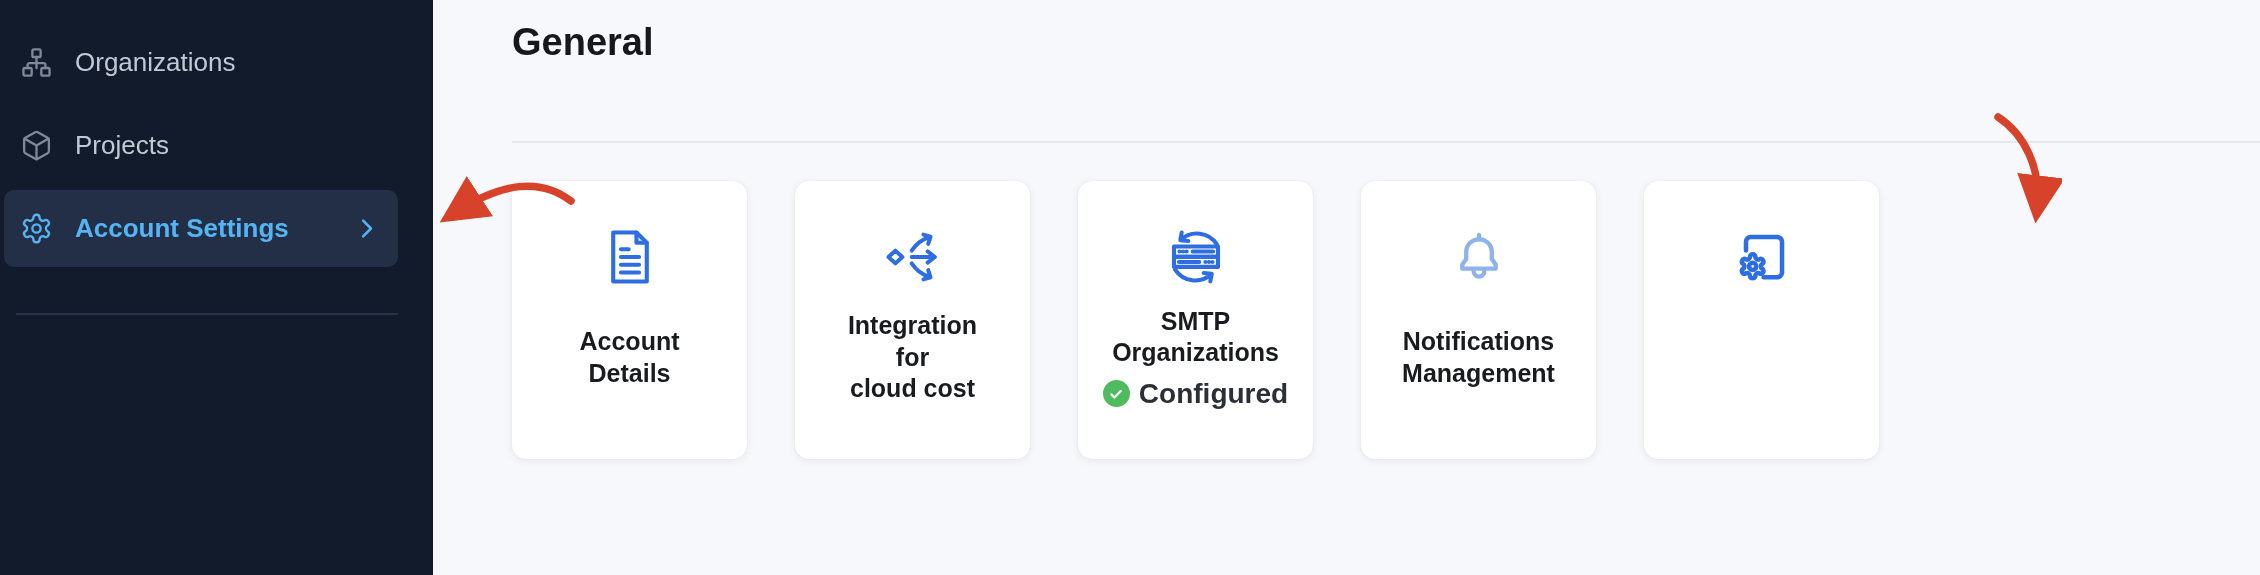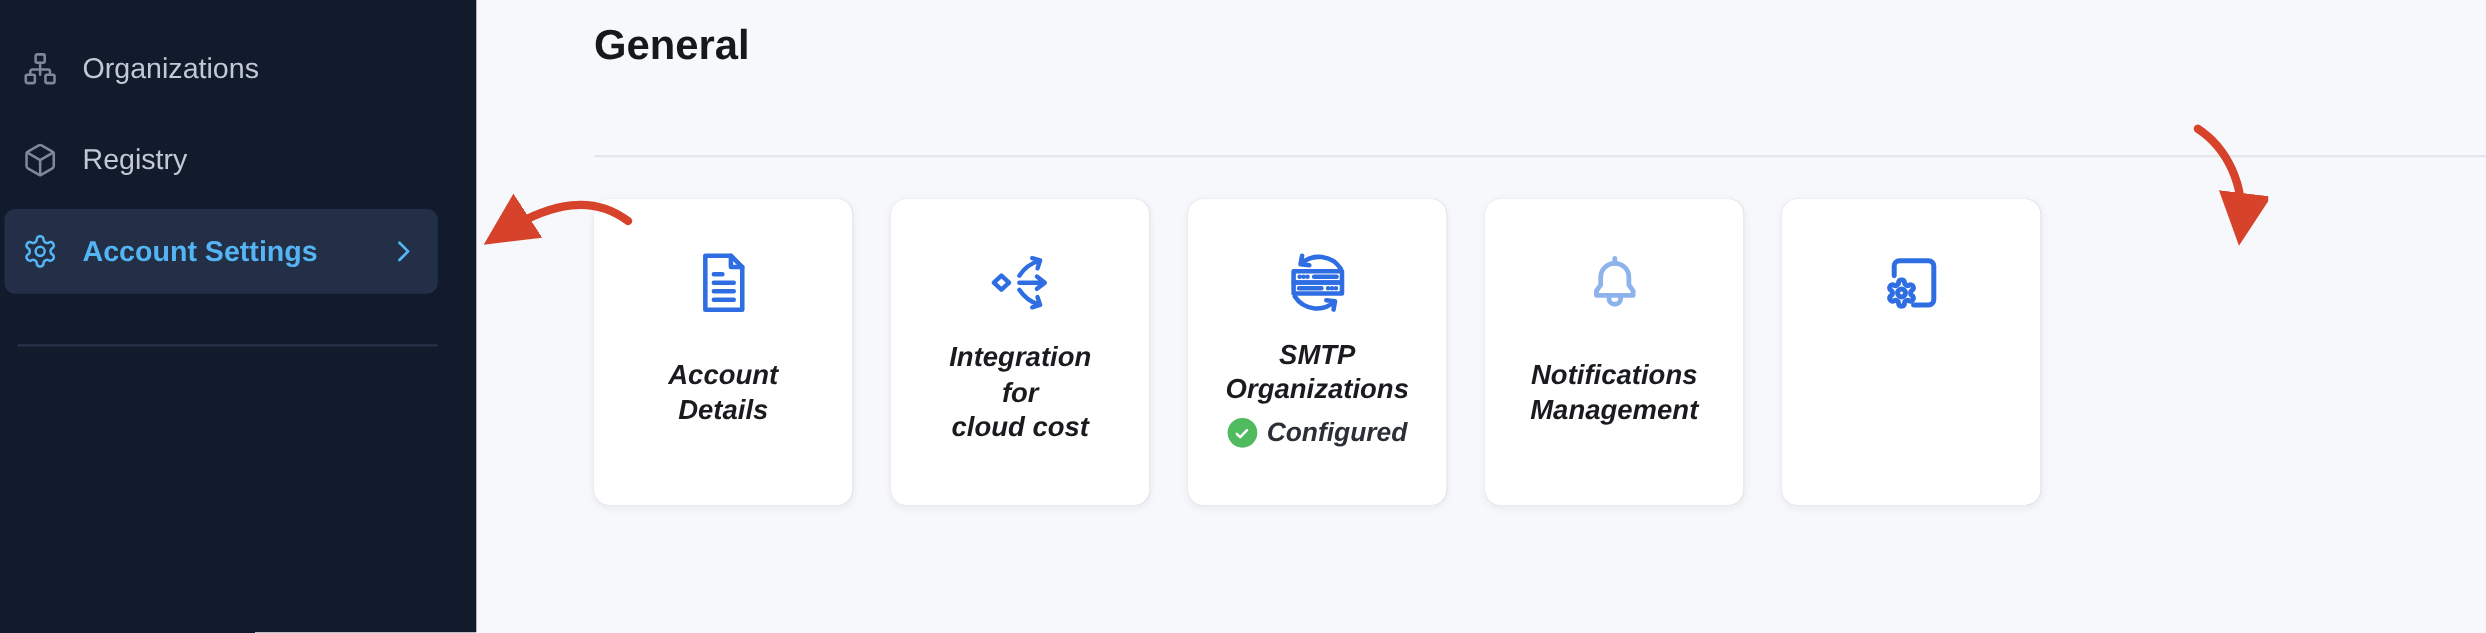--- a/index.html
+++ b/index.html
@@ -24,27 +24,27 @@
   .nav-icon { width:33px; height:33px; color:#7f8899; flex:0 0 auto; }
   .nav-label { margin-left:22px; white-space:nowrap; }
   .nav-item.active { background:#232f46; color:#55b4f3; font-weight:700; }
   .nav-item.active .nav-icon { color:#55b4f3; }
   .nav-chevron { margin-left:auto; width:27px; height:27px; color:#55b4f3; }
   .sidebar-divider { height:2px; background:#27334a; margin:46px 35px 0 16px; }
 
   
   .main {
     position:absolute; left:433px; top:0; right:0; height:575px;
-    box-sizing:border-box; padding:20px 0 0 79px;margin-left:28px;
+    box-sizing:border-box; padding:20px 0 0 79px;
   }
   .page-title { margin:0; font-size:38px; line-height:1.2; font-weight:700; color:#16181c; }
   .page-subtitle { margin:18px 0 0; font-size:27px; line-height:31px; color:#1d2025; }
   .section-divider { height:2px; background:#e3e6ec; margin:75px 0 0 0; }
 
-  .cards { display:flex; gap:35px; margin-top:38px;font-style:italic; }
+  .cards { display:flex; gap:48px; margin-top:38px; }
   .card {
     width:235px; height:278px; background:#ffffff; border-radius:14px;
     box-shadow:0 2px 8px rgba(23,34,56,.07), 0 0 1px rgba(23,34,56,.14);
     display:flex; flex-direction:column; align-items:center;
     box-sizing:border-box; padding:42px 14px 34px; cursor:pointer;
   }
   .card-icon {
     height:68px; display:flex; align-items:center; justify-content:center;
     color:#2f6ee2; flex:0 0 auto;
   }
@@ -53,21 +53,21 @@
   .card-title {
     font-size:25px; font-weight:600; line-height:1.26; color:#191b1e;
     text-align:center; white-space:pre-line;
   }
   .status { display:flex; align-items:center; gap:9px; margin-top:9px; }
   .status-dot {
     width:27px; height:27px; border-radius:50%; background:#4fba5e;
     display:flex; align-items:center; justify-content:center; flex:0 0 auto;
   }
   .status-dot svg { width:16px; height:16px; }
-  .status-label { font-size:24px; font-weight:600; color:#2b3038; }
+  .status-label { font-size:28px; font-weight:600; color:#2b3038; }
 
   
   .annotation { position:absolute; z-index:5; pointer-events:none; }
   #arrow-left  { left:425px;  top:175px; }
   #arrow-right { left:1982px; top:110px; }
 
   .hidden-defs { position:absolute; width:0; height:0; overflow:hidden; }
 </style>
 </head>
 <body>
@@ -136,21 +136,21 @@
     <svg class="nav-icon" fill="none" stroke="currentColor" stroke-width="1.7" stroke-linecap="round" stroke-linejoin="round">
       <use href="#i-sitemap"></use>
       </svg>
     <span class="nav-label">Organizations</span>
   </div>
 
   <div class="nav-item">
     <svg class="nav-icon" fill="none" stroke="currentColor" stroke-width="1.7" stroke-linecap="round" stroke-linejoin="round">
       <use href="#i-cube"></use>
       </svg>
-    <span class="nav-label">Registry</span>
+    <span class="nav-label">Projects</span>
   </div>
 
   <div class="nav-item active">
     <svg class="nav-icon" fill="none" stroke="currentColor" stroke-width="1.7" stroke-linecap="round" stroke-linejoin="round">
       <use href="#i-gear"></use>
       </svg>
     <span class="nav-label">Account Settings</span>
     <svg class="nav-chevron" fill="none" stroke="currentColor" stroke-width="2.2" stroke-linecap="round" stroke-linejoin="round">
       <use href="#i-chevron"></use>
       </svg>

